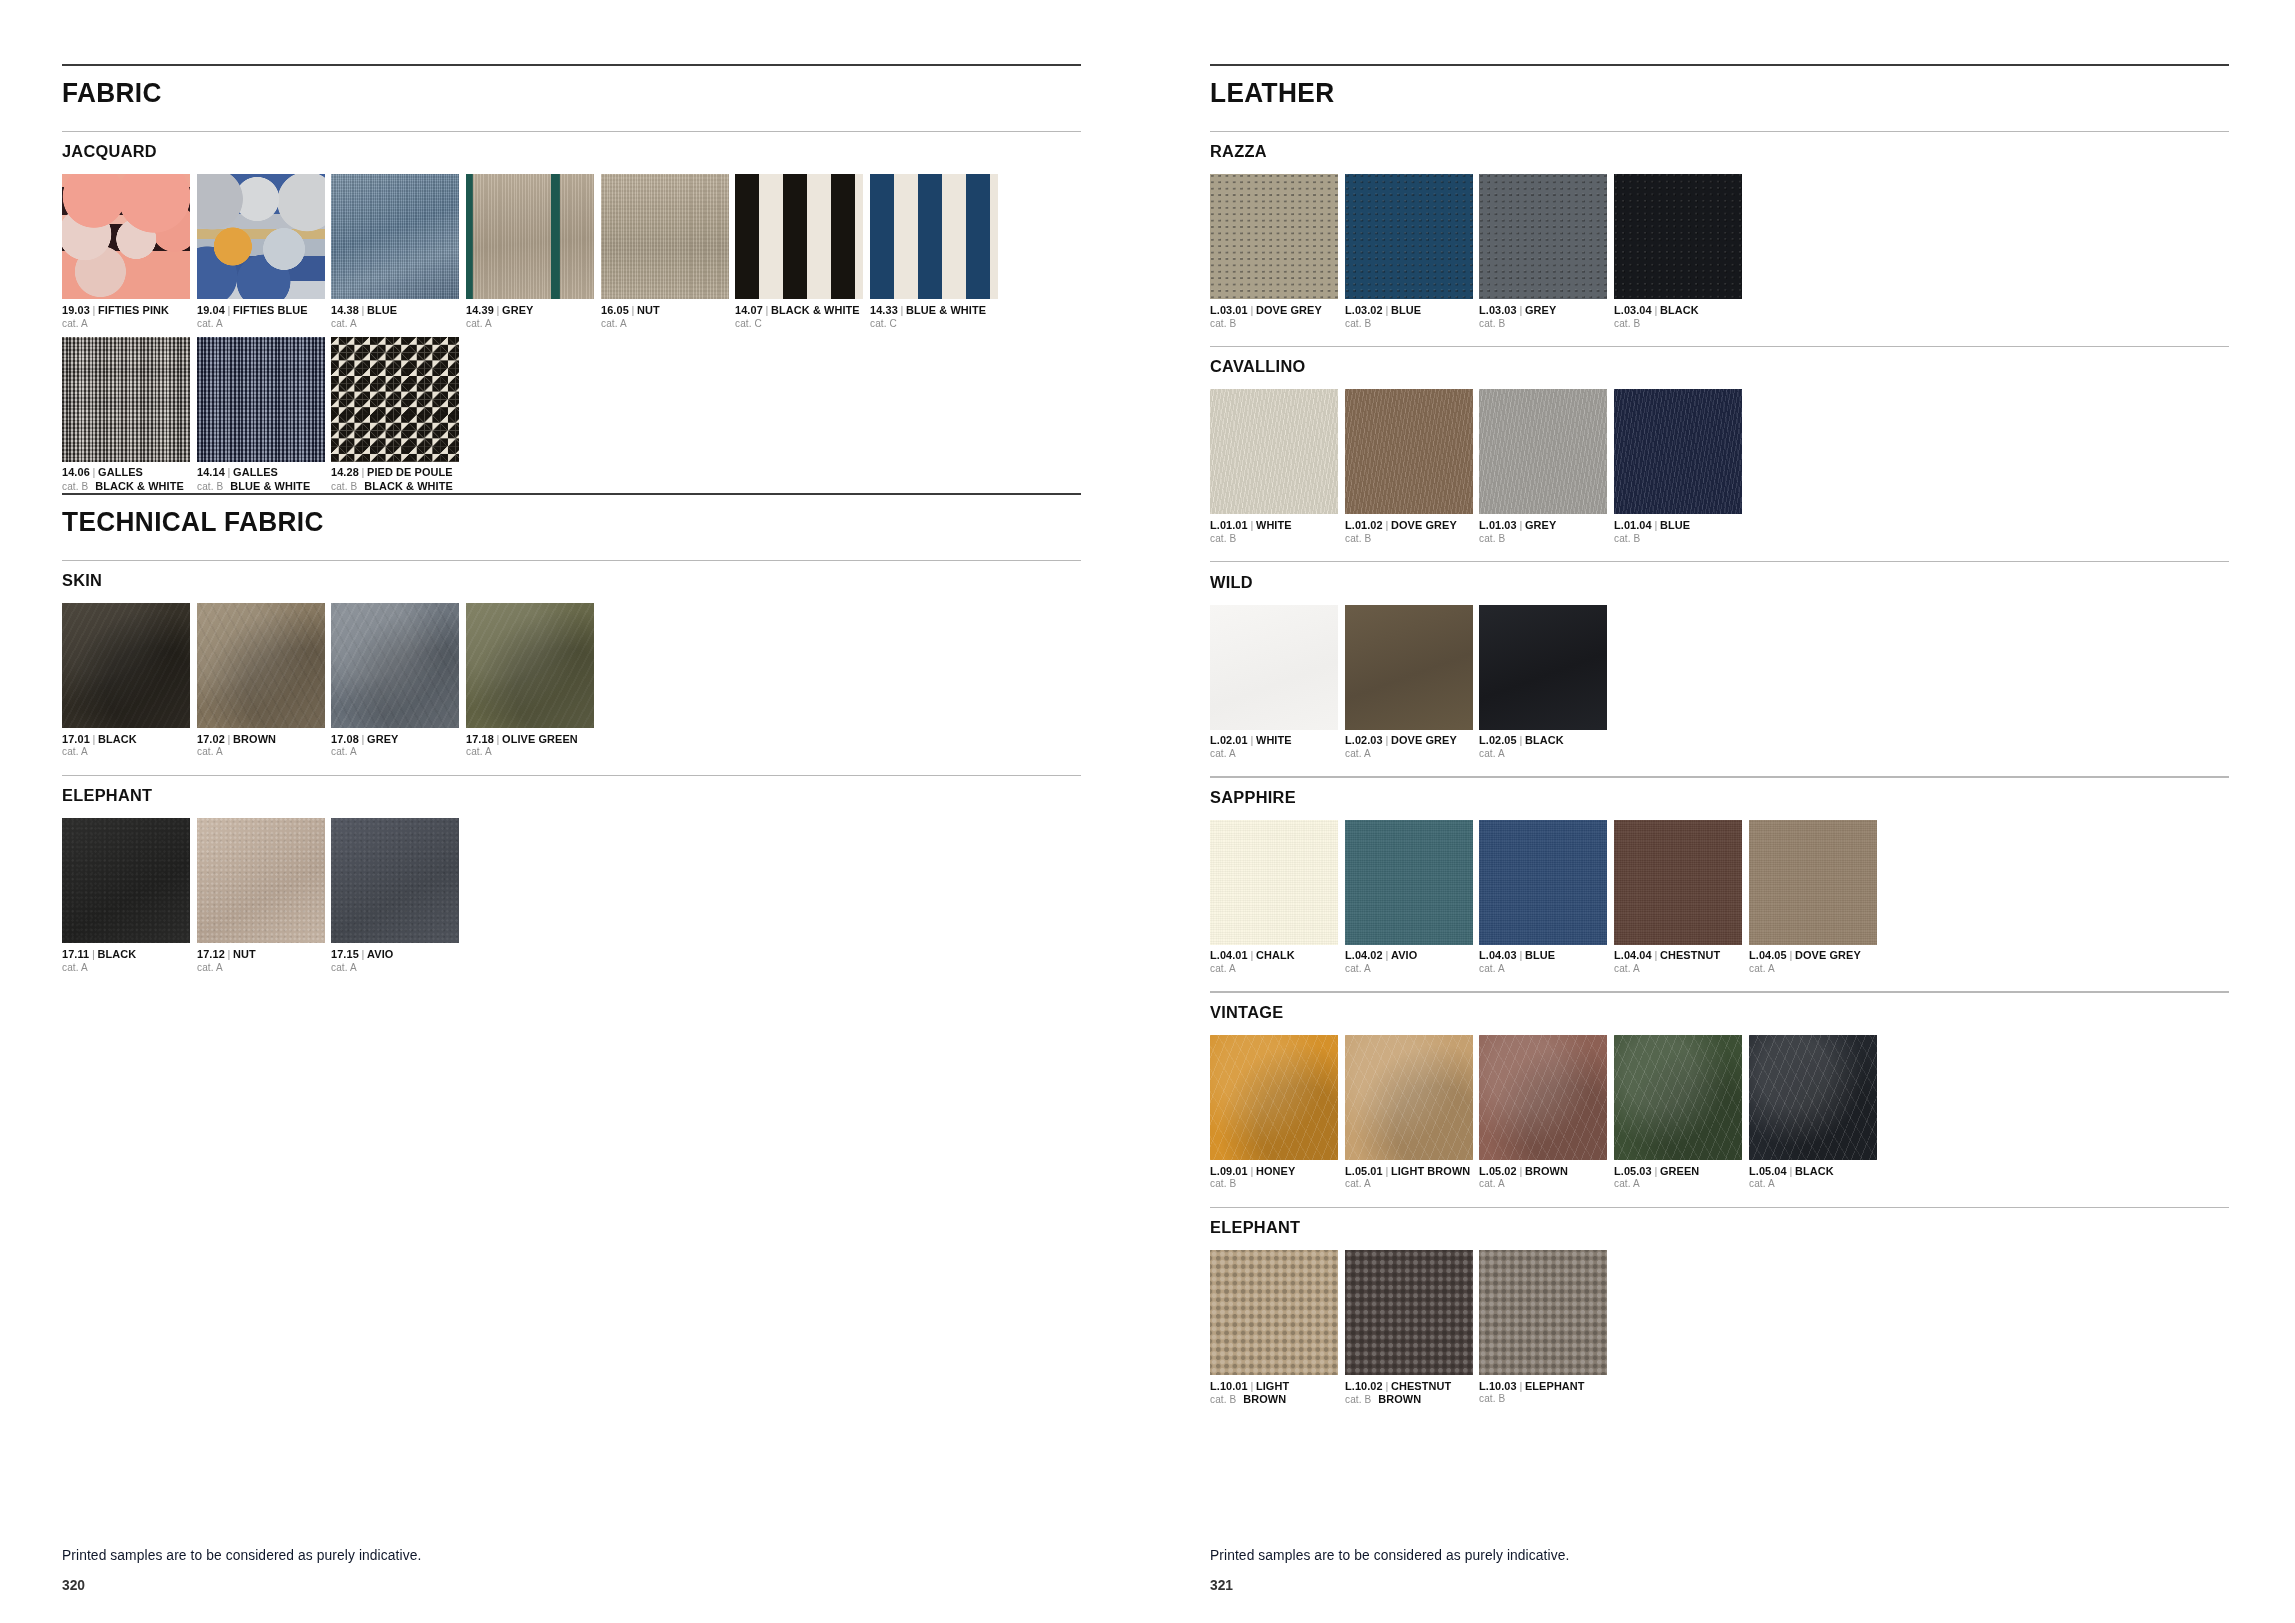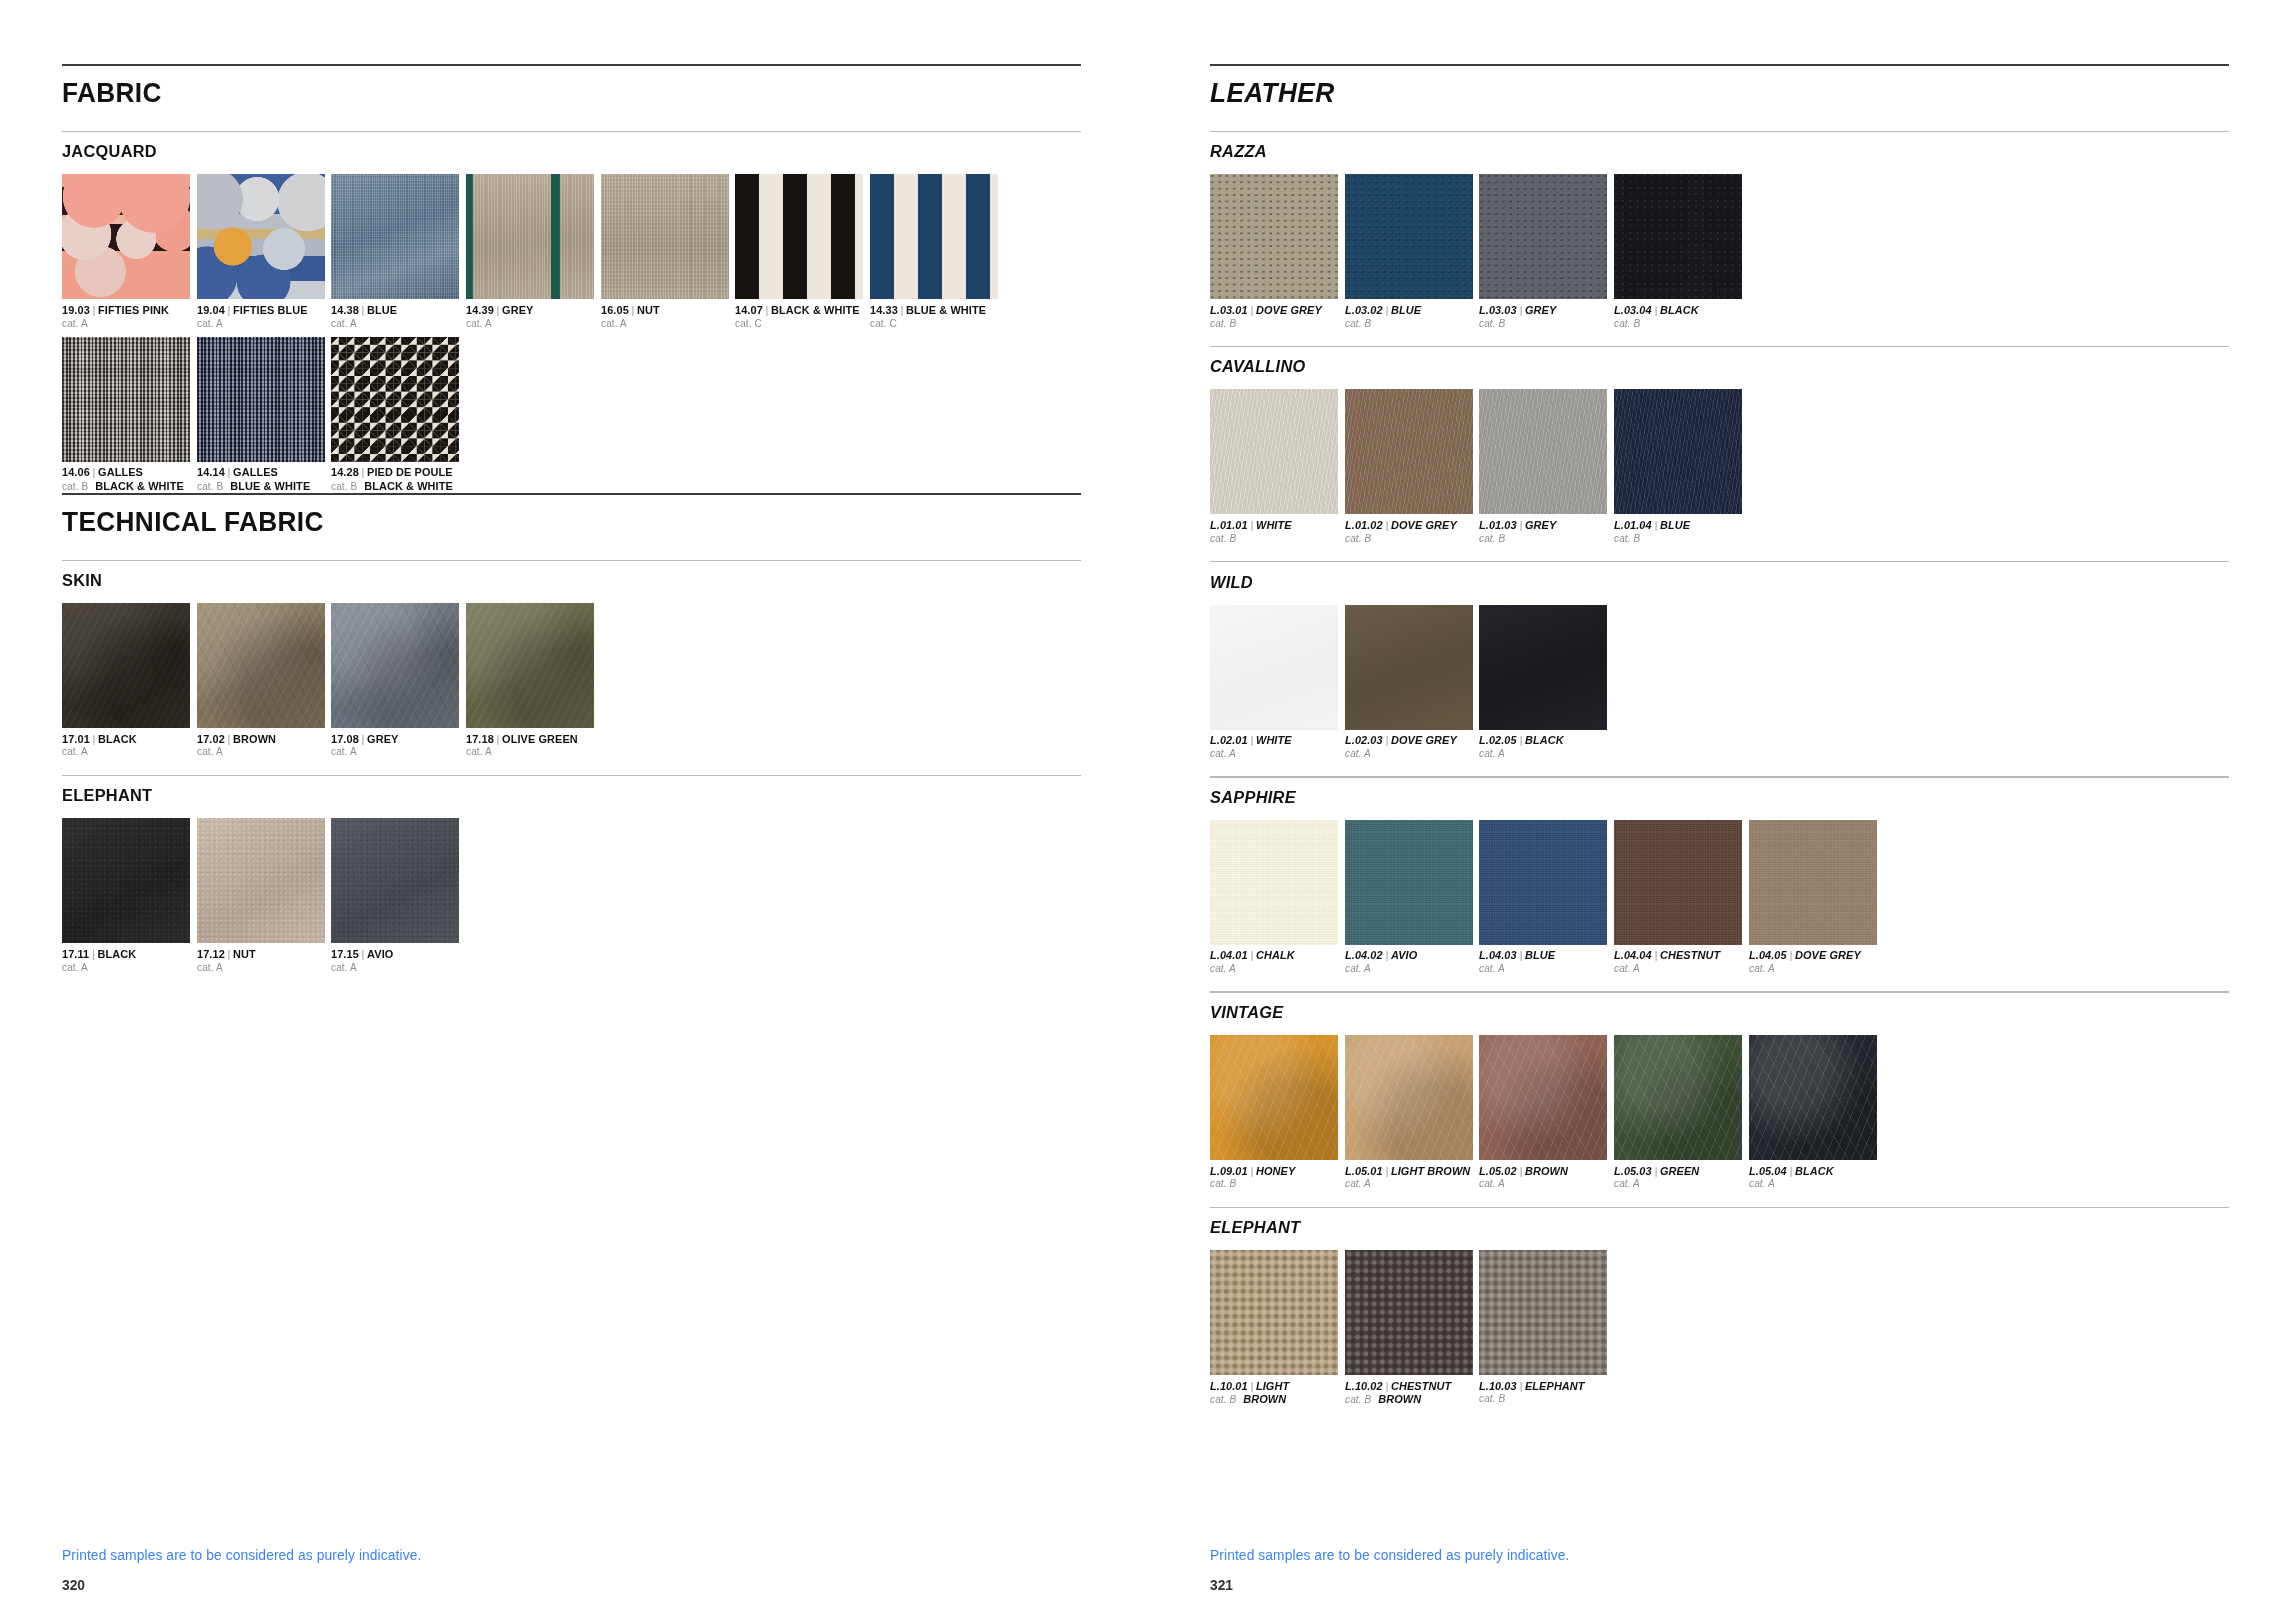--- a/index.html
+++ b/index.html
@@ -28,21 +28,21 @@
     height: 1624px;
     padding: 0;
   }
 
   .col-inner {
     position: absolute;
     top: 64px;
     bottom: 0;
   }
   .col-left .col-inner { left: 62px; width: 1019px; }
-  .col-right .col-inner { left: 62px; width: 1019px; font-style: italic; }
+  .col-right .col-inner { left: 62px; width: 1019px; }
 
   
   .section-rule {
     height: 1.8px;
     background: #3b3b3b;
     width: 100%;
   }
   .section-title {
     font-size: 28.5px;
     font-weight: 700;
@@ -136,21 +136,21 @@
 
   
   .footer {
     position: absolute;
     left: 62px;
     width: 1019px;
     bottom: 31px;
   }
   .footer-note {
     font-size: 13.8px;
-    color: #3b82f6;
+    color: #0f172a;
     letter-spacing: 0.1px;
   }
   .footer-page {
     font-size: 13.8px;
     color: #333333;
     font-weight: 700;
     text-align: left;
     margin-top: 14.7px;
     width: 1019px;
   }

